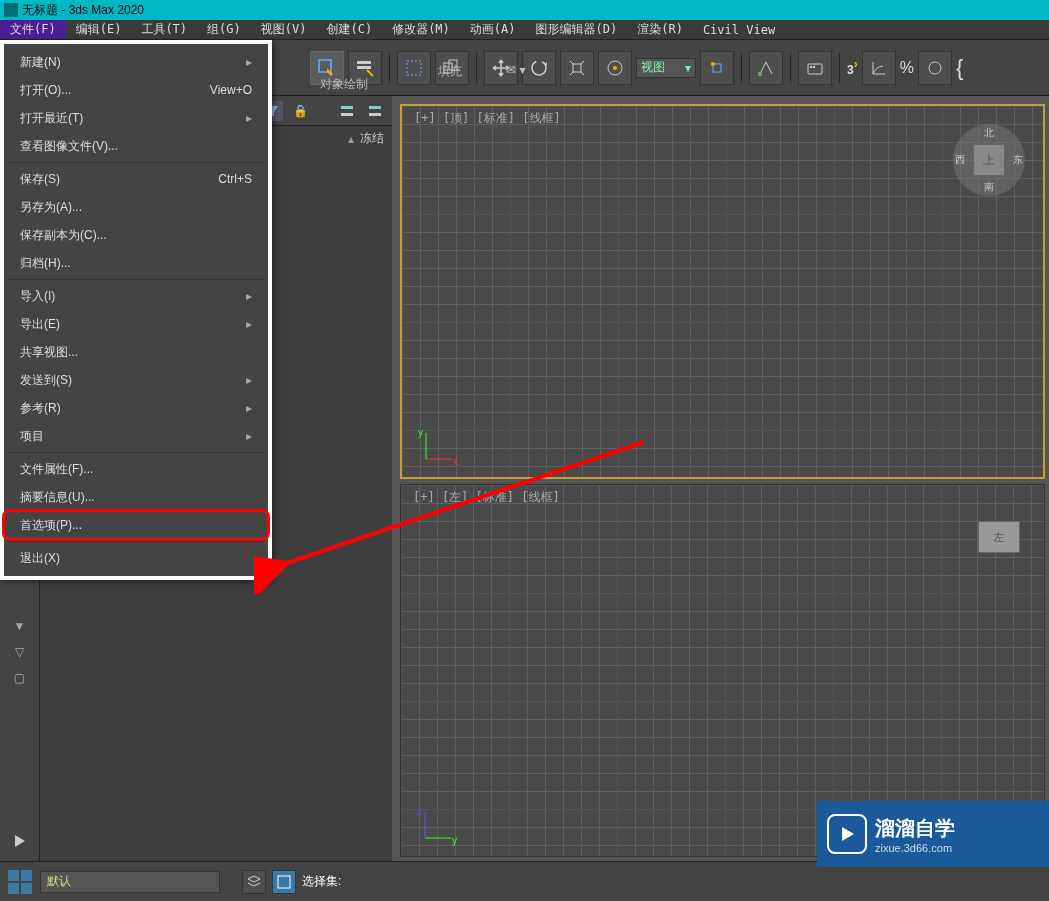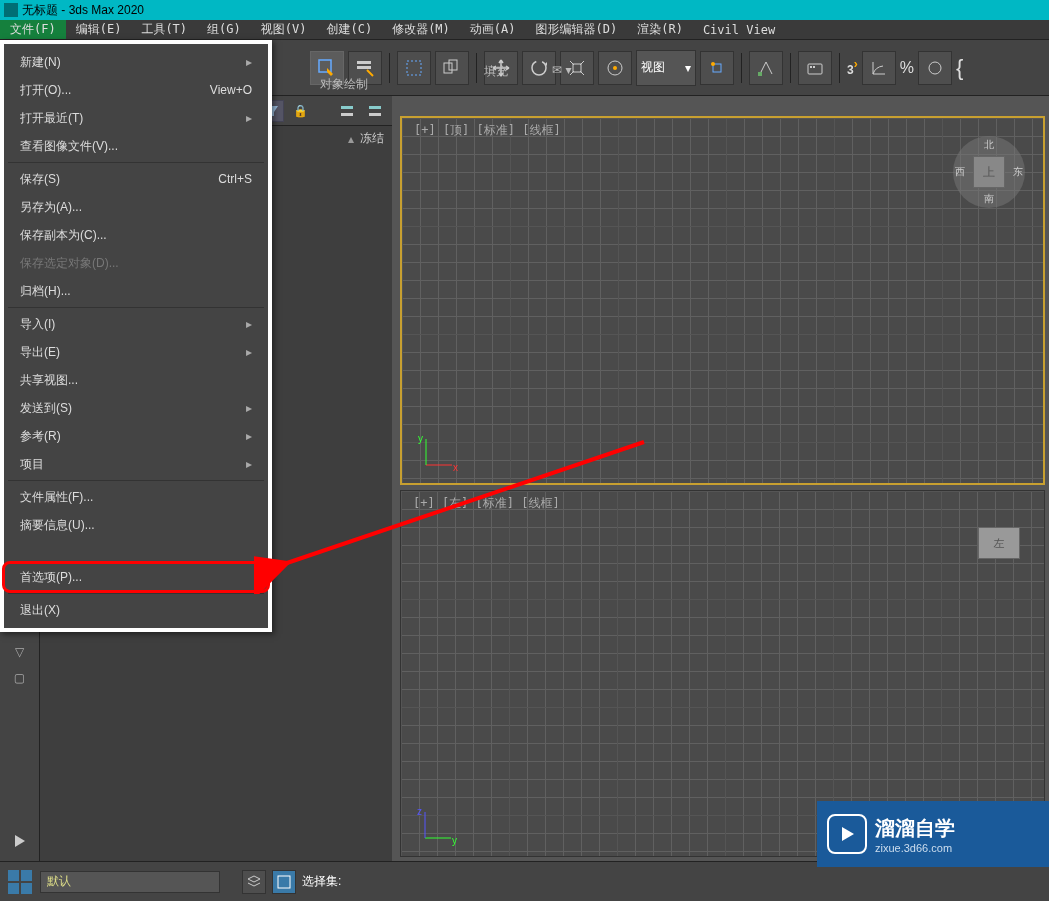--- a/index.html
+++ b/index.html
@@ -3,62 +3,62 @@
 <meta charset="utf-8">
 <style>
 * { margin: 0; padding: 0; box-sizing: border-box; font-family: "Microsoft YaHei", sans-serif; font-size: 12px; }
 body { background: #4a4a4a; color: #ccc; width: 1049px; height: 901px; overflow: hidden; position: relative; }
 
 .title-bar { background: #00b8c4; height: 20px; display: flex; align-items: center; padding: 0 4px; color: #000; font-size: 12px; }
 .title-bar .app-icon { width: 14px; height: 14px; background: #006e75; margin-right: 4px; }
 
 .menu-bar { background: #3a3a3a; height: 20px; display: flex; align-items: center; color: #ddd; border-bottom: 1px solid #222; }
 .menu-bar .menu-item { padding: 0 10px; height: 100%; display: flex; align-items: center; cursor: pointer; font-family: "SimSun", monospace; }
-.menu-bar .menu-item:first-child { background: #15803d; }
+.menu-bar .menu-item:first-child { background: #4c1d95; }
 
 .toolbar-row { background: #444; height: 56px; display: flex; align-items: center; padding: 2px 6px; border-bottom: 1px solid #222; gap: 4px; position: relative; }
 .toolbar-icon { width: 34px; height: 34px; background: #4e4e4e; border: 1px solid #333; display: flex; align-items: center; justify-content: center; color: #ddd; font-size: 16px; }
 .toolbar-icon.active { background: #5c5c5c; border: 1px solid #666; }
 .toolbar-sep { width: 1px; height: 30px; background: #222; margin: 0 3px; }
-.toolbar-dd { background: #555; border: 1px solid #333; width: 60px; height: 36px; display: flex; align-items: center; justify-content: space-between; padding: 0 4px; color: #ffffff; }
+.toolbar-dd { background: #555; border: 1px solid #333; width: 60px; height: 20px; display: flex; align-items: center; justify-content: space-between; padding: 0 4px; color: #86efac; }
 .sub-labels { position: absolute; bottom: 2px; left: 0; display: flex; color: #bbb; font-size: 11px; }
 .sub-labels span:first-child { margin-left: 320px; margin-top: 13px; }
-.sub-labels span:nth-child(2) { margin-left: 116px; }
+.sub-labels span:nth-child(2) { margin-left: 70px; }
 
 .main-area { display: flex; height: calc(100% - 96px - 40px); position: relative; }
 
 .left-panel { width: 392px; background: #444; display: flex; position: relative; }
 .left-strip { width: 40px; background: #444; border-right: 1px solid #222; display: flex; flex-direction: column; align-items: center; padding-top: 520px; gap: 6px; }
 .left-strip .strip-icon { width: 20px; height: 20px; color: #aaa; display: flex; align-items: center; justify-content: center; }
 
 .scene-panel { flex: 1; background: #3e3e3e; position: relative; }
 .scene-toolbar { height: 30px; display: flex; align-items: center; gap: 6px; padding: 0 6px; background: #444; border-bottom: 1px solid #222; justify-content: flex-end; }
 .scene-toolbar .st-icon { width: 22px; height: 22px; display: flex; align-items: center; justify-content: center; color: #ccc; }
 .scene-toolbar .filter-icon { background: #556; border: 1px solid #445; }
 .scene-row { display: flex; align-items: center; padding: 4px 8px; color: #ccc; gap: 6px; }
 .scene-row .tri { color: #999; }
 
-.viewport-area { flex: 1; background: #555; display: flex; flex-direction: column; gap: 5px; padding: 20px 4px 4px 8px; position: relative; }
+.viewport-area { flex: 1; background: #555; display: flex; flex-direction: column; gap: 5px; padding: 8px 4px 4px 8px; position: relative; }
 .viewport { flex: 1; background: #4a4a4a; position: relative; border: 1px solid #333; overflow: hidden; }
 .viewport.active { border: 2px solid #c8a030; }
 .viewport .vp-label { position: absolute; top: 4px; left: 12px; color: #aaa; font-size: 12px; font-family: "SimSun", monospace; }
 .grid-bg { position: absolute; inset: 0; background-image: linear-gradient(#555 1px, transparent 1px), linear-gradient(90deg, #555 1px, transparent 1px), linear-gradient(#606060 1px, transparent 1px), linear-gradient(90deg, #606060 1px, transparent 1px); background-size: 108px 108px, 108px 108px, 18px 18px, 18px 18px; background-position: 0 0; }
 .axis-gizmo { position: absolute; bottom: 10px; left: 16px; width: 40px; height: 40px; }
 .axis-gizmo .ax { position: absolute; font-size: 10px; }
 .view-cube { position: absolute; top: 18px; right: 18px; width: 72px; height: 72px; background: rgba(120,120,120,0.5); border-radius: 50%; display: flex; align-items: center; justify-content: center; }
 .view-cube .cube-face { width: 32px; height: 32px; background: #888; border: 1px solid #666; }
 .view-cube-flat { position: absolute; top: 36px; right: 24px; width: 42px; height: 32px; background: #999; border: 1px solid #666; display: flex; align-items: center; justify-content: center; color: #555; font-size: 11px; }
 
 
 .dropdown { position: absolute; top: 40px; left: 0; width: 272px; background: #444; border: 4px solid #ffffff; box-shadow: 2px 2px 6px rgba(0,0,0,0.5); z-index: 100; padding: 4px 0; }
 .dropdown .dd-item { height: 28px; display: flex; align-items: center; justify-content: space-between; padding: 0 16px; color: #ddd; cursor: pointer; font-family: "SimSun", monospace; font-size: 13px; }
 .dropdown .dd-item.disabled { color: #777; }
 .dropdown .dd-sep { height: 1px; background: #333; margin: 2px 4px; }
 .dropdown .dd-item .arrow { color: #aaa; }
-.dropdown .dd-item.highlighted { outline: 3px solid #ff0000; outline-offset: -1px; border-radius: 6px; margin-top: 24px; }
+.dropdown .dd-item.highlighted { outline: 3px solid #ff0000; outline-offset: -1px; border-radius: 6px; }
 
 
 .anno-arrow { position: absolute; top: 424px; left: 254px; width: 400px; height: 170px; z-index: 200; pointer-events: none; }
 
 .bottom-bar { position: absolute; bottom: 0; left: 0; right: 0; height: 40px; background: #444; border-top: 1px solid #222; display: flex; align-items: center; padding: 0 6px; gap: 6px; }
 .bottom-bar .quad-icon { width: 28px; height: 28px; display: grid; grid-template: 1fr 1fr / 1fr 1fr; gap: 2px; padding: 2px; }
 .bottom-bar .quad-icon div { background: #3a7aa8; }
 .bottom-bar .dd-field { background: #555; border: 1px solid #333; width: 180px; height: 22px; display: flex; align-items: center; padding: 0 6px; color: #dd8; }
 .bottom-bar .bb-icon { width: 24px; height: 24px; background: #4e4e4e; border: 1px solid #333; display: flex; align-items: center; justify-content: center; color: #ccc; }
 .bottom-bar .bb-label { color: #ffffff; }
@@ -292,23 +292,20 @@
   <div class="dd-item">
       <span>保存(S)</span>
       <span>Ctrl+S</span>
     </div>
   <div class="dd-item">
       <span>另存为(A)...</span>
     </div>
   <div class="dd-item">
       <span>保存副本为(C)...</span>
     </div>
-  <div class="dd-item disabled">
-      <span>保存选定对象(D)...</span>
-    </div>
   <div class="dd-item">
       <span>归档(H)...</span>
     </div>
   <div class="dd-sep"></div>
   <div class="dd-item">
       <span>导入(I)</span>
       <span class="arrow">▸</span>
     </div>
   <div class="dd-item">
       <span>导出(E)</span>

